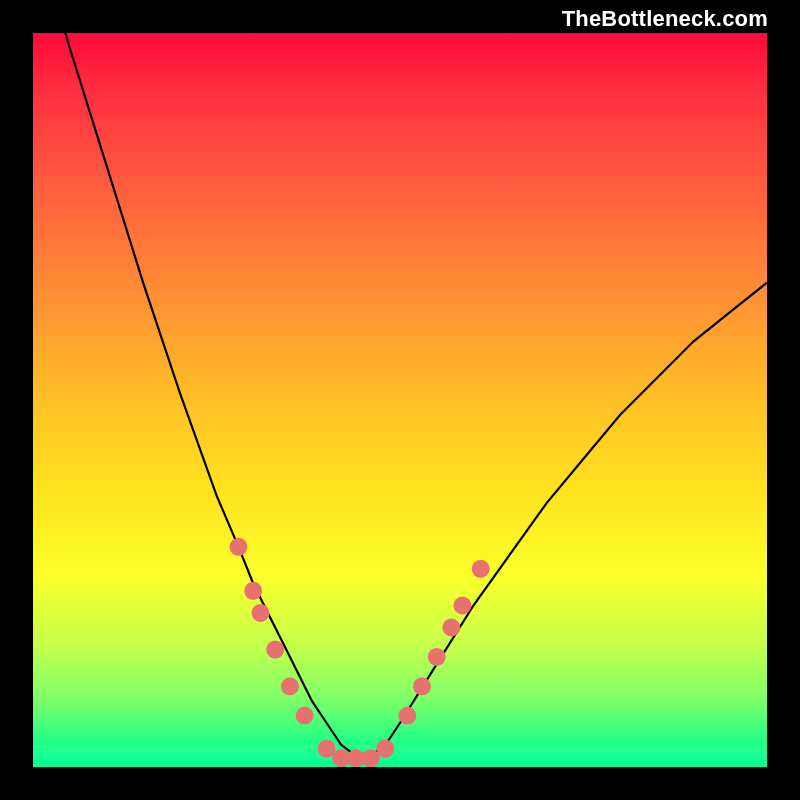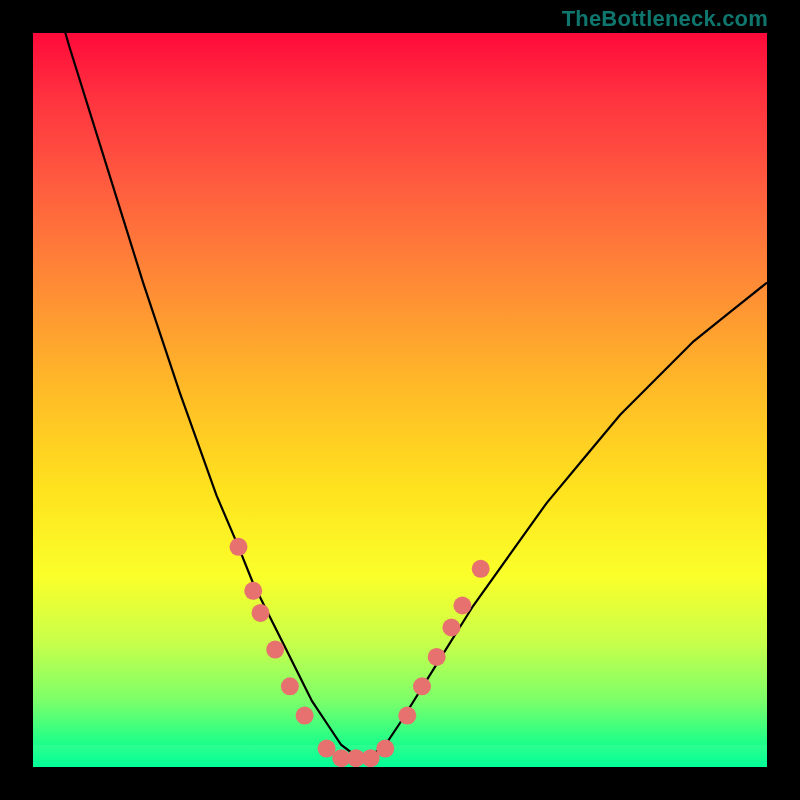--- a/index.html
+++ b/index.html
@@ -38,21 +38,21 @@
        #7bff6a 91%,
        #1aff8a 97%,
        #00ff9a 100%);
   }
   .attribution {
     position: absolute;
     top: 6px;
     right: 32px;
     font-size: 22px;
     font-weight: 600;
-    color: #0f766e;
+    color: #ffffff;
     letter-spacing: 0.2px;
     font-family: Arial, Helvetica, sans-serif;
   }
   svg.curve {
     position: absolute;
     left: 0;
     top: 0;
     width: 734px;
     height: 734px;
   }

